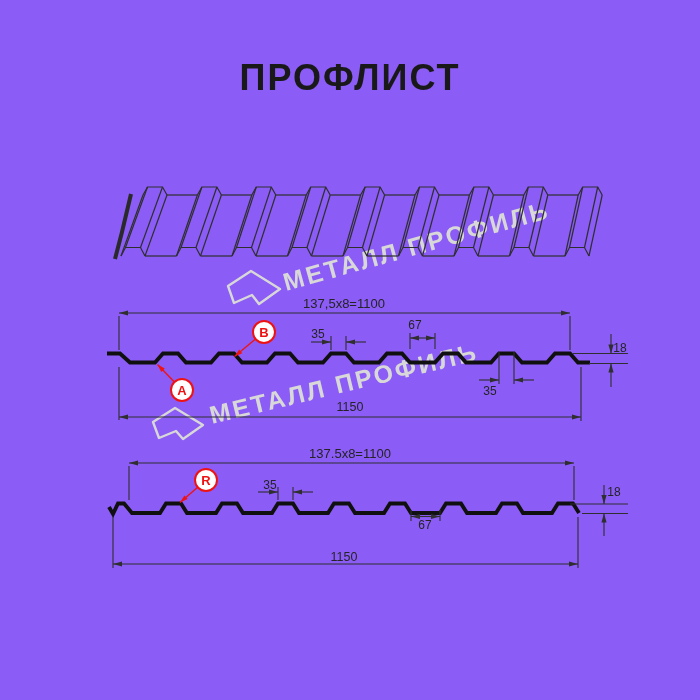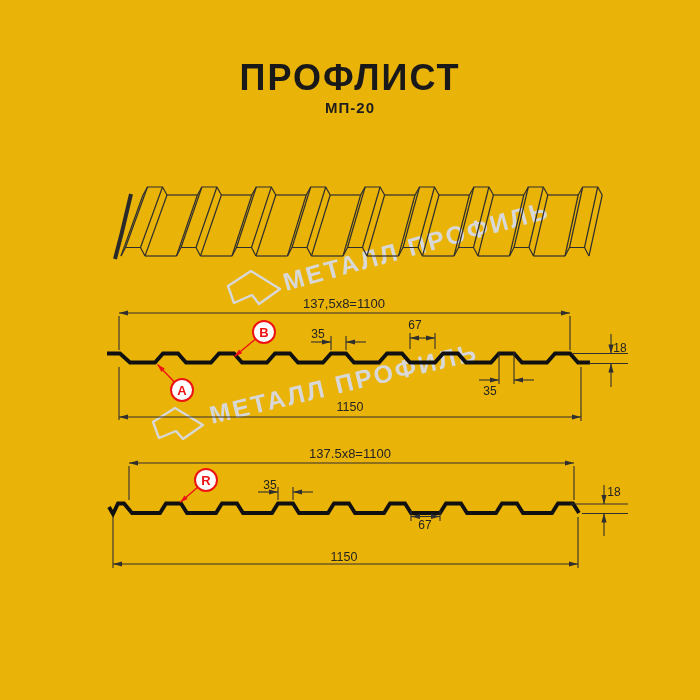--- a/index.html
+++ b/index.html
@@ -1,32 +1,31 @@
 <!DOCTYPE html>
 <html><head>
 <meta charset="utf-8">
 <style>
   html,body{margin:0;padding:0;background:#fff;}
-  .page{position:relative;width:700px;height:700px;background:#eab308;overflow:hidden;
+  .page{position:relative;width:700px;height:700px;background:#8b5cf6;overflow:hidden;
         font-family:"Liberation Sans",sans-serif;}
   .title{position:absolute;left:0;right:0;top:57px;text-align:center;
          font-size:36px;font-weight:bold;letter-spacing:2px;color:#191919;}
   .subtitle{position:absolute;left:0;right:0;top:99px;text-align:center;
          font-size:15px;font-weight:bold;letter-spacing:1px;color:#1d1d1d;}
   .footer{position:absolute;left:0;right:0;top:612px;text-align:center;
          font-size:15.5px;font-weight:bold;letter-spacing:0.5px;color:#2c2c2c;}
   svg{position:absolute;left:0;top:0;}
   svg text{font-family:"Liberation Sans",sans-serif;}
 </style>
 </head>
 <body>
 
 <div class="page">
   <div class="title">ПРОФЛИСТ</div>
-  <div class="subtitle">МП-20</div>
   <svg id="dwg" width="700" height="700" viewBox="0 0 700 700">
       <g>
         <polygon points="228,286 251,271 280,289 259,304 252,295 234,303" fill="none" stroke="#d8d8d8" stroke-width="2.4" stroke-linejoin="round"></polygon>
         <text x="0" y="0" transform="translate(286,291) rotate(-15.5)" font-size="25" font-weight="bold" letter-spacing="2.5" fill="#d8d8d8">МЕТАЛЛ ПРОФИЛЬ</text>
         <polygon points="153,422 175,408 203,425 183,439 176,431 159,438" fill="none" stroke="#d8d8d8" stroke-width="2.4" stroke-linejoin="round"></polygon>
         <text x="0" y="0" transform="translate(212,424) rotate(-13.5)" font-size="25" font-weight="bold" letter-spacing="2.5" fill="#d8d8d8">МЕТАЛЛ ПРОФИЛЬ</text>
       </g>
       <g>
         <path d="M 121 256 L 125.5 247.5 L 140.5 247.5 L 145 256" stroke="#2e2e2e" stroke-width="1.2" fill="none"></path>
         <path d="M 143 195 L 147.5 187 L 162.5 187 L 167 195" stroke="#2e2e2e" stroke-width="1.2" fill="none"></path>

